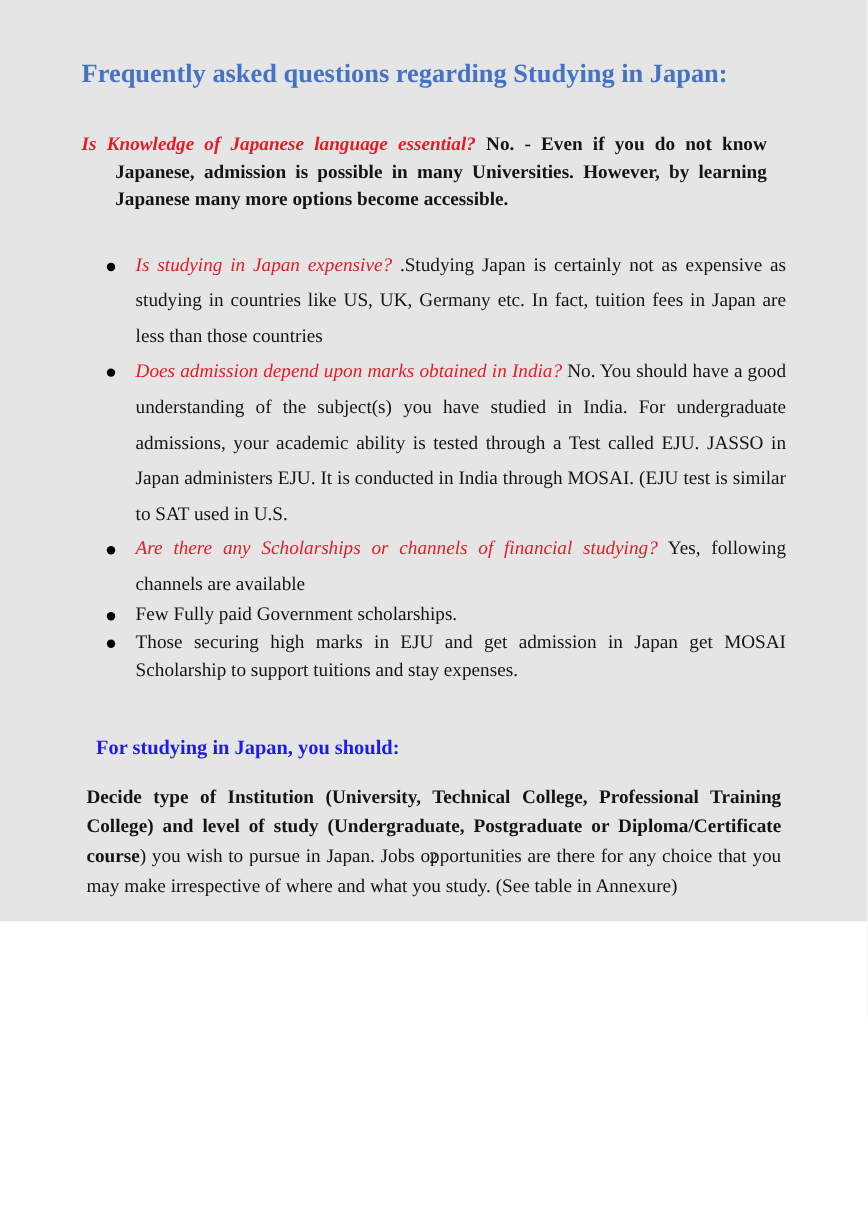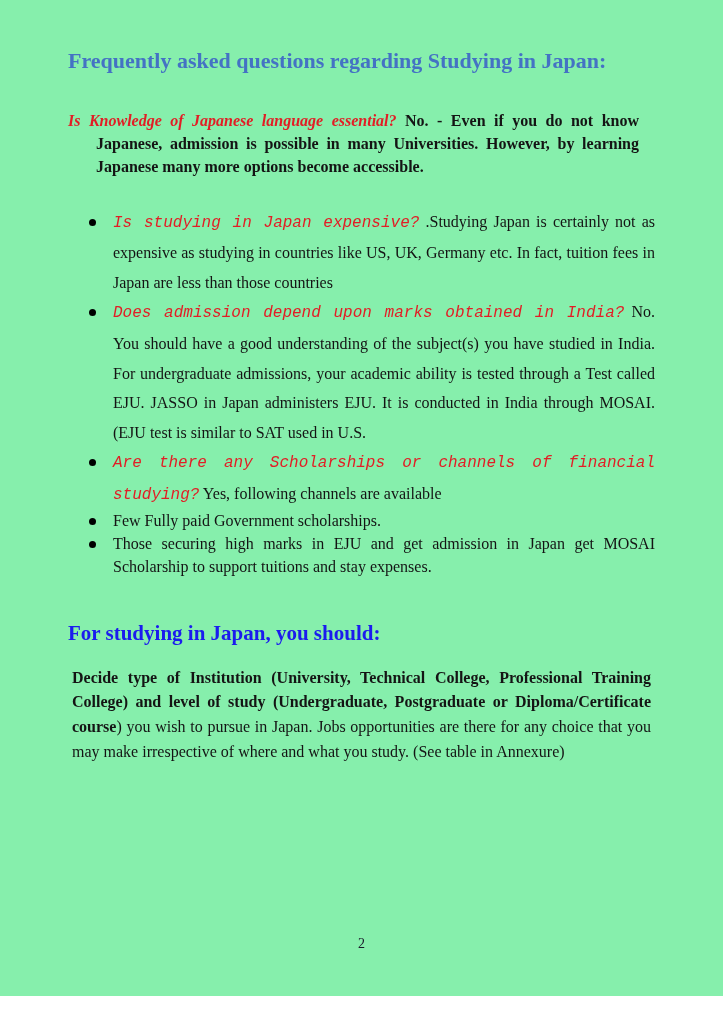--- a/index.html
+++ b/index.html
@@ -1,21 +1,21 @@
 <!DOCTYPE html>
 <html style="--title-blue: #4472c4; --heading-blue: #1b1bee; --question-red: #e21d25; --body-text: #141414;"><head>
 <meta charset="utf-8">
 <style>
   html, body { margin: 0; padding: 0; background: #ffffff; }
   .page {
     position: relative;
     width: 723px;
-    height: 996px;
+    height: 768px;
     margin: 0 auto;
-    background: #86efac;
+    background: #e5e5e5;
     box-sizing: border-box;
     padding: 48px 68px 0 68px;
     overflow: hidden;
     font-family: "Liberation Serif", "DejaVu Serif", serif;
     color: var(--body-text, #141414);
     font-size: 16px;
   }
   .doc-title {
     color: var(--title-blue, #4472c4);
     font-size: 22px;
@@ -49,33 +49,33 @@
     height: 7px;
     border-radius: 50%;
     background: #000000;
   }
   .bullet-item.wide { line-height: 1.85; }
   .bullet-item.wide::before { top: 12px; }
   .bullet-item.tight { line-height: 1.42; }
   .bullet-item.tight::before { top: 8px; }
   .section-heading {
     color: var(--heading-blue, #1b1bee);
-    font-size: 21px;
+    font-size: 17px;
     font-weight: bold;
-    margin: 0 0 20px 0;
+    margin: 0 0 20px 12px;
   }
   .closing {
     text-align: justify;
     line-height: 1.55;
     margin: 4px;
   }
   .seg.normal { font-weight: normal; font-style: normal; }
   .seg.bold { font-weight: bold; }
   .seg.red-bold-italic { color: var(--question-red, #e21d25); font-weight: bold; font-style: italic; }
-  .seg.red-italic { color: var(--question-red, #e21d25); font-style: italic; font-family: Liberation Mono, monospace; }
+  .seg.red-italic { color: var(--question-red, #e21d25); font-style: italic; }
   .seg.red { color: var(--question-red, #e21d25); }
   .page-number {
     position: absolute;
     bottom: 44px;
     left: 0;
     right: 0;
     text-align: center;
     font-size: 14px;
     color: #1a1a2a;
   }

